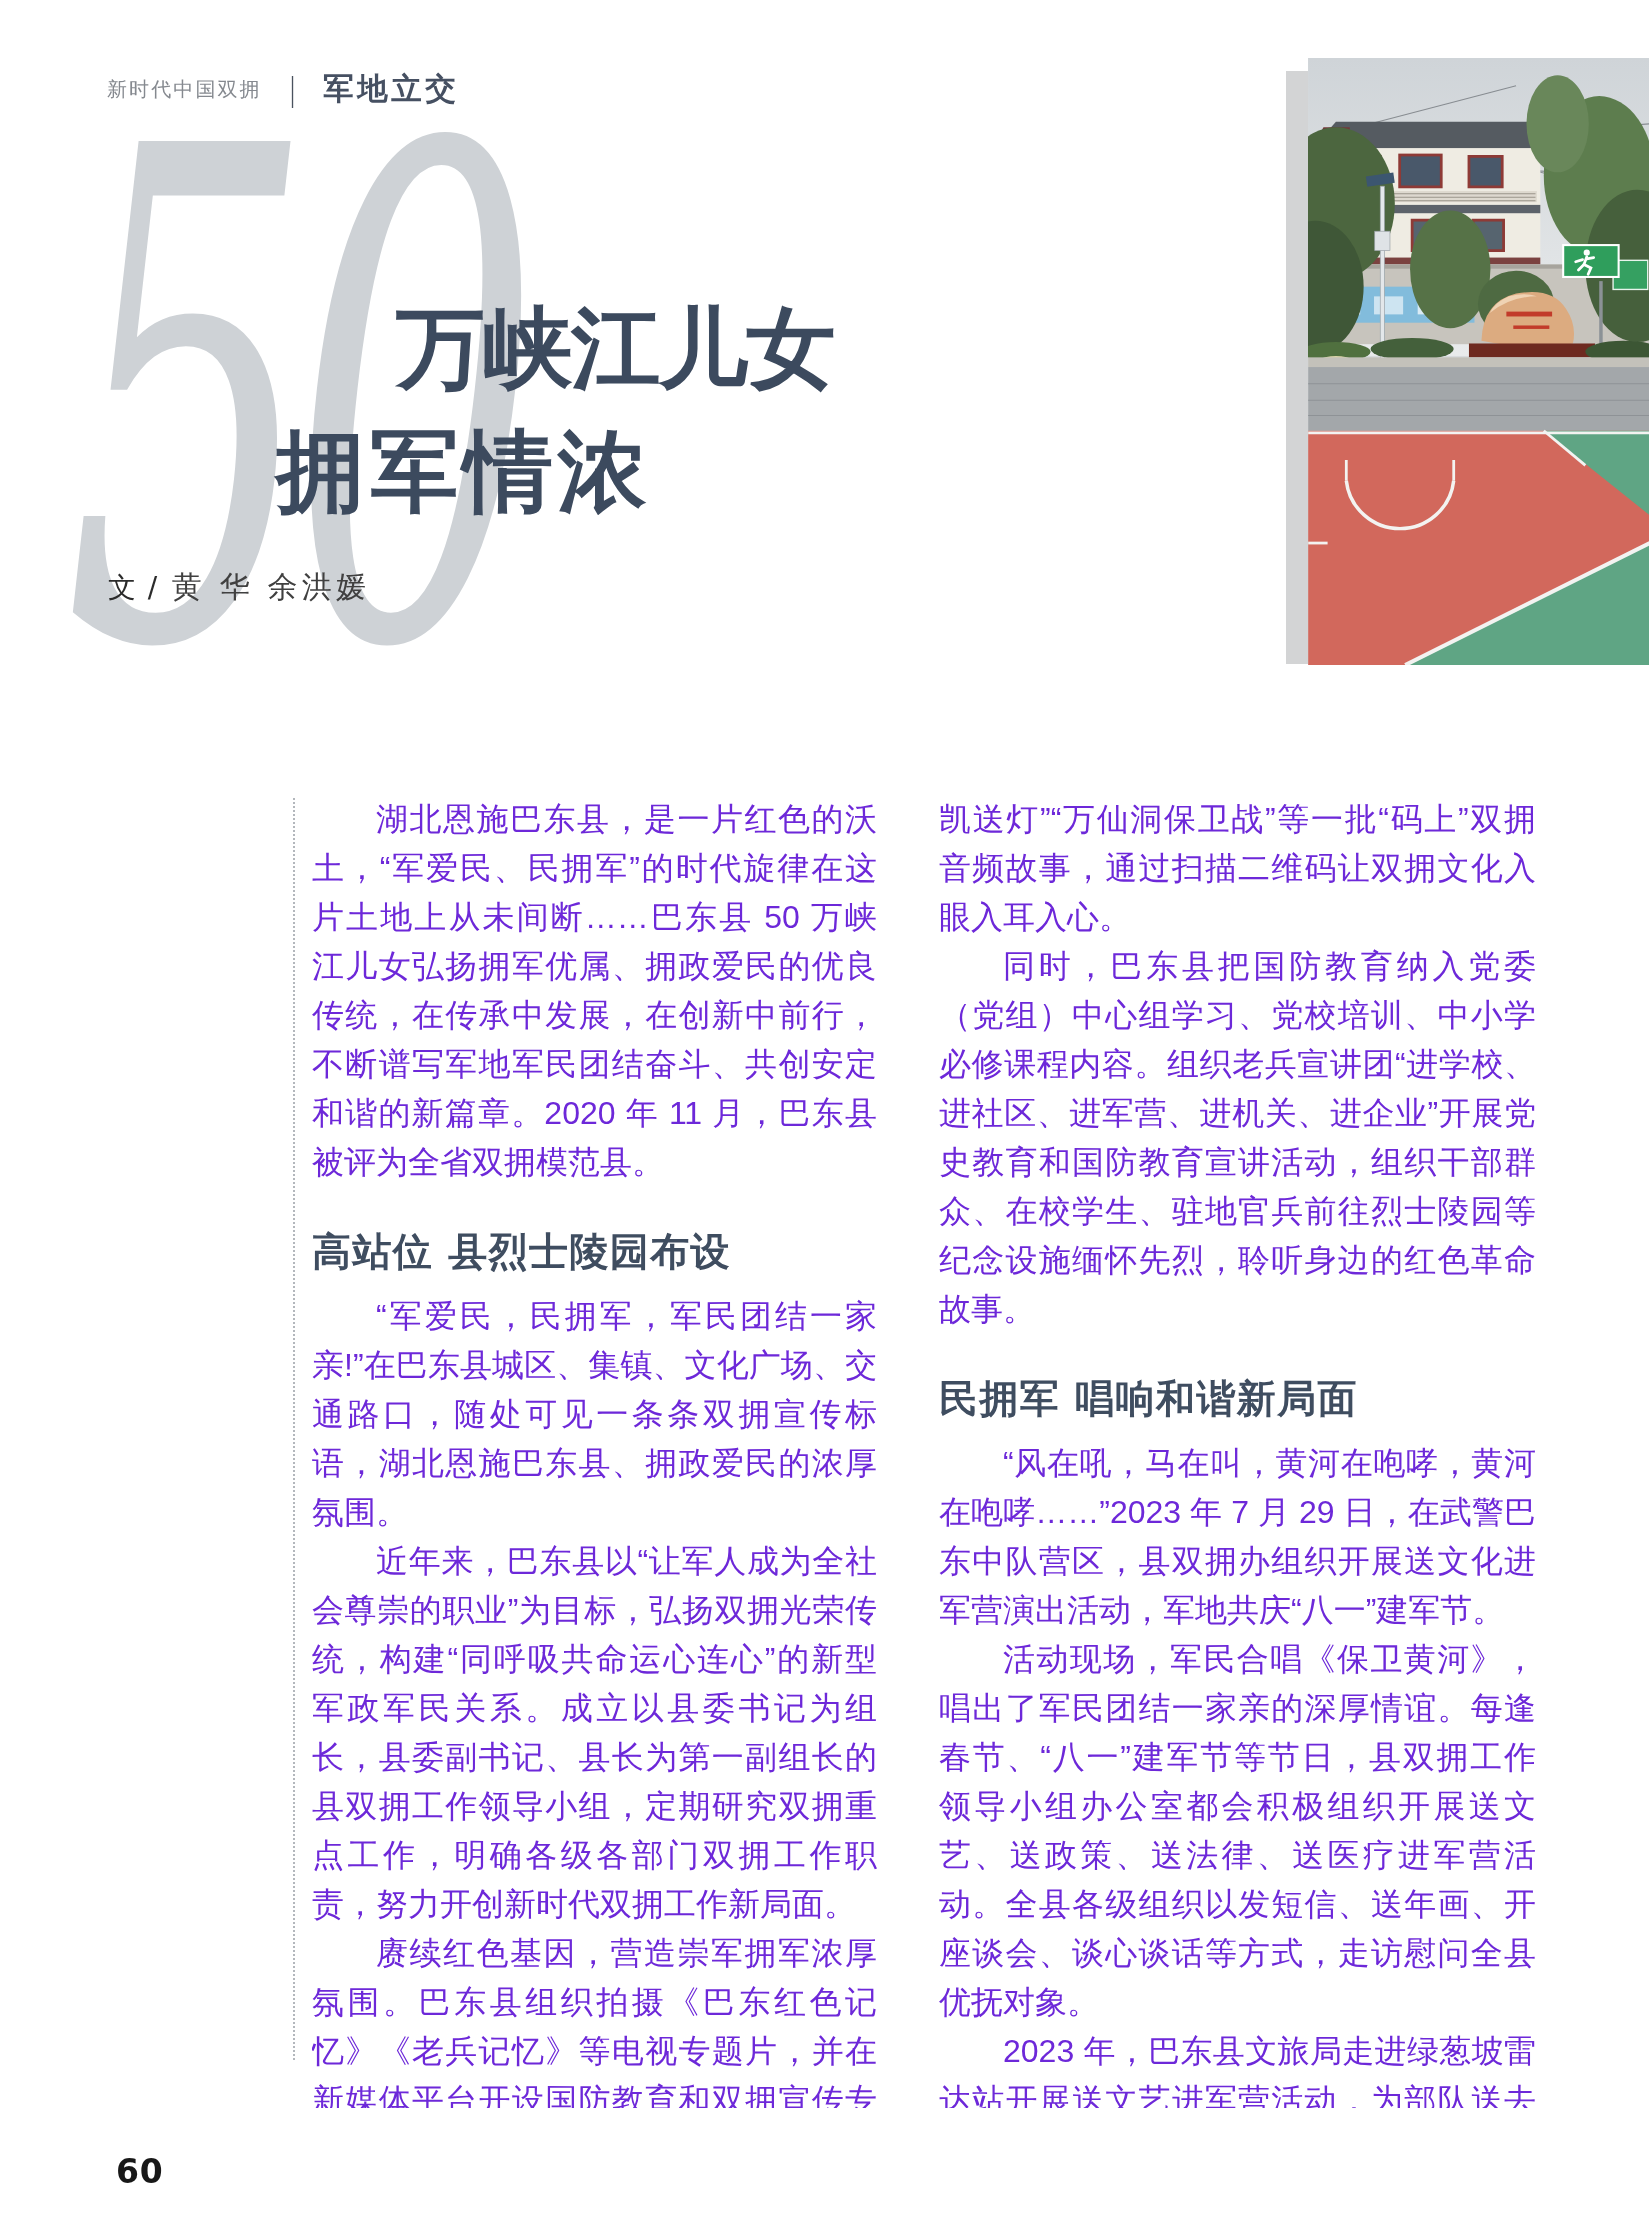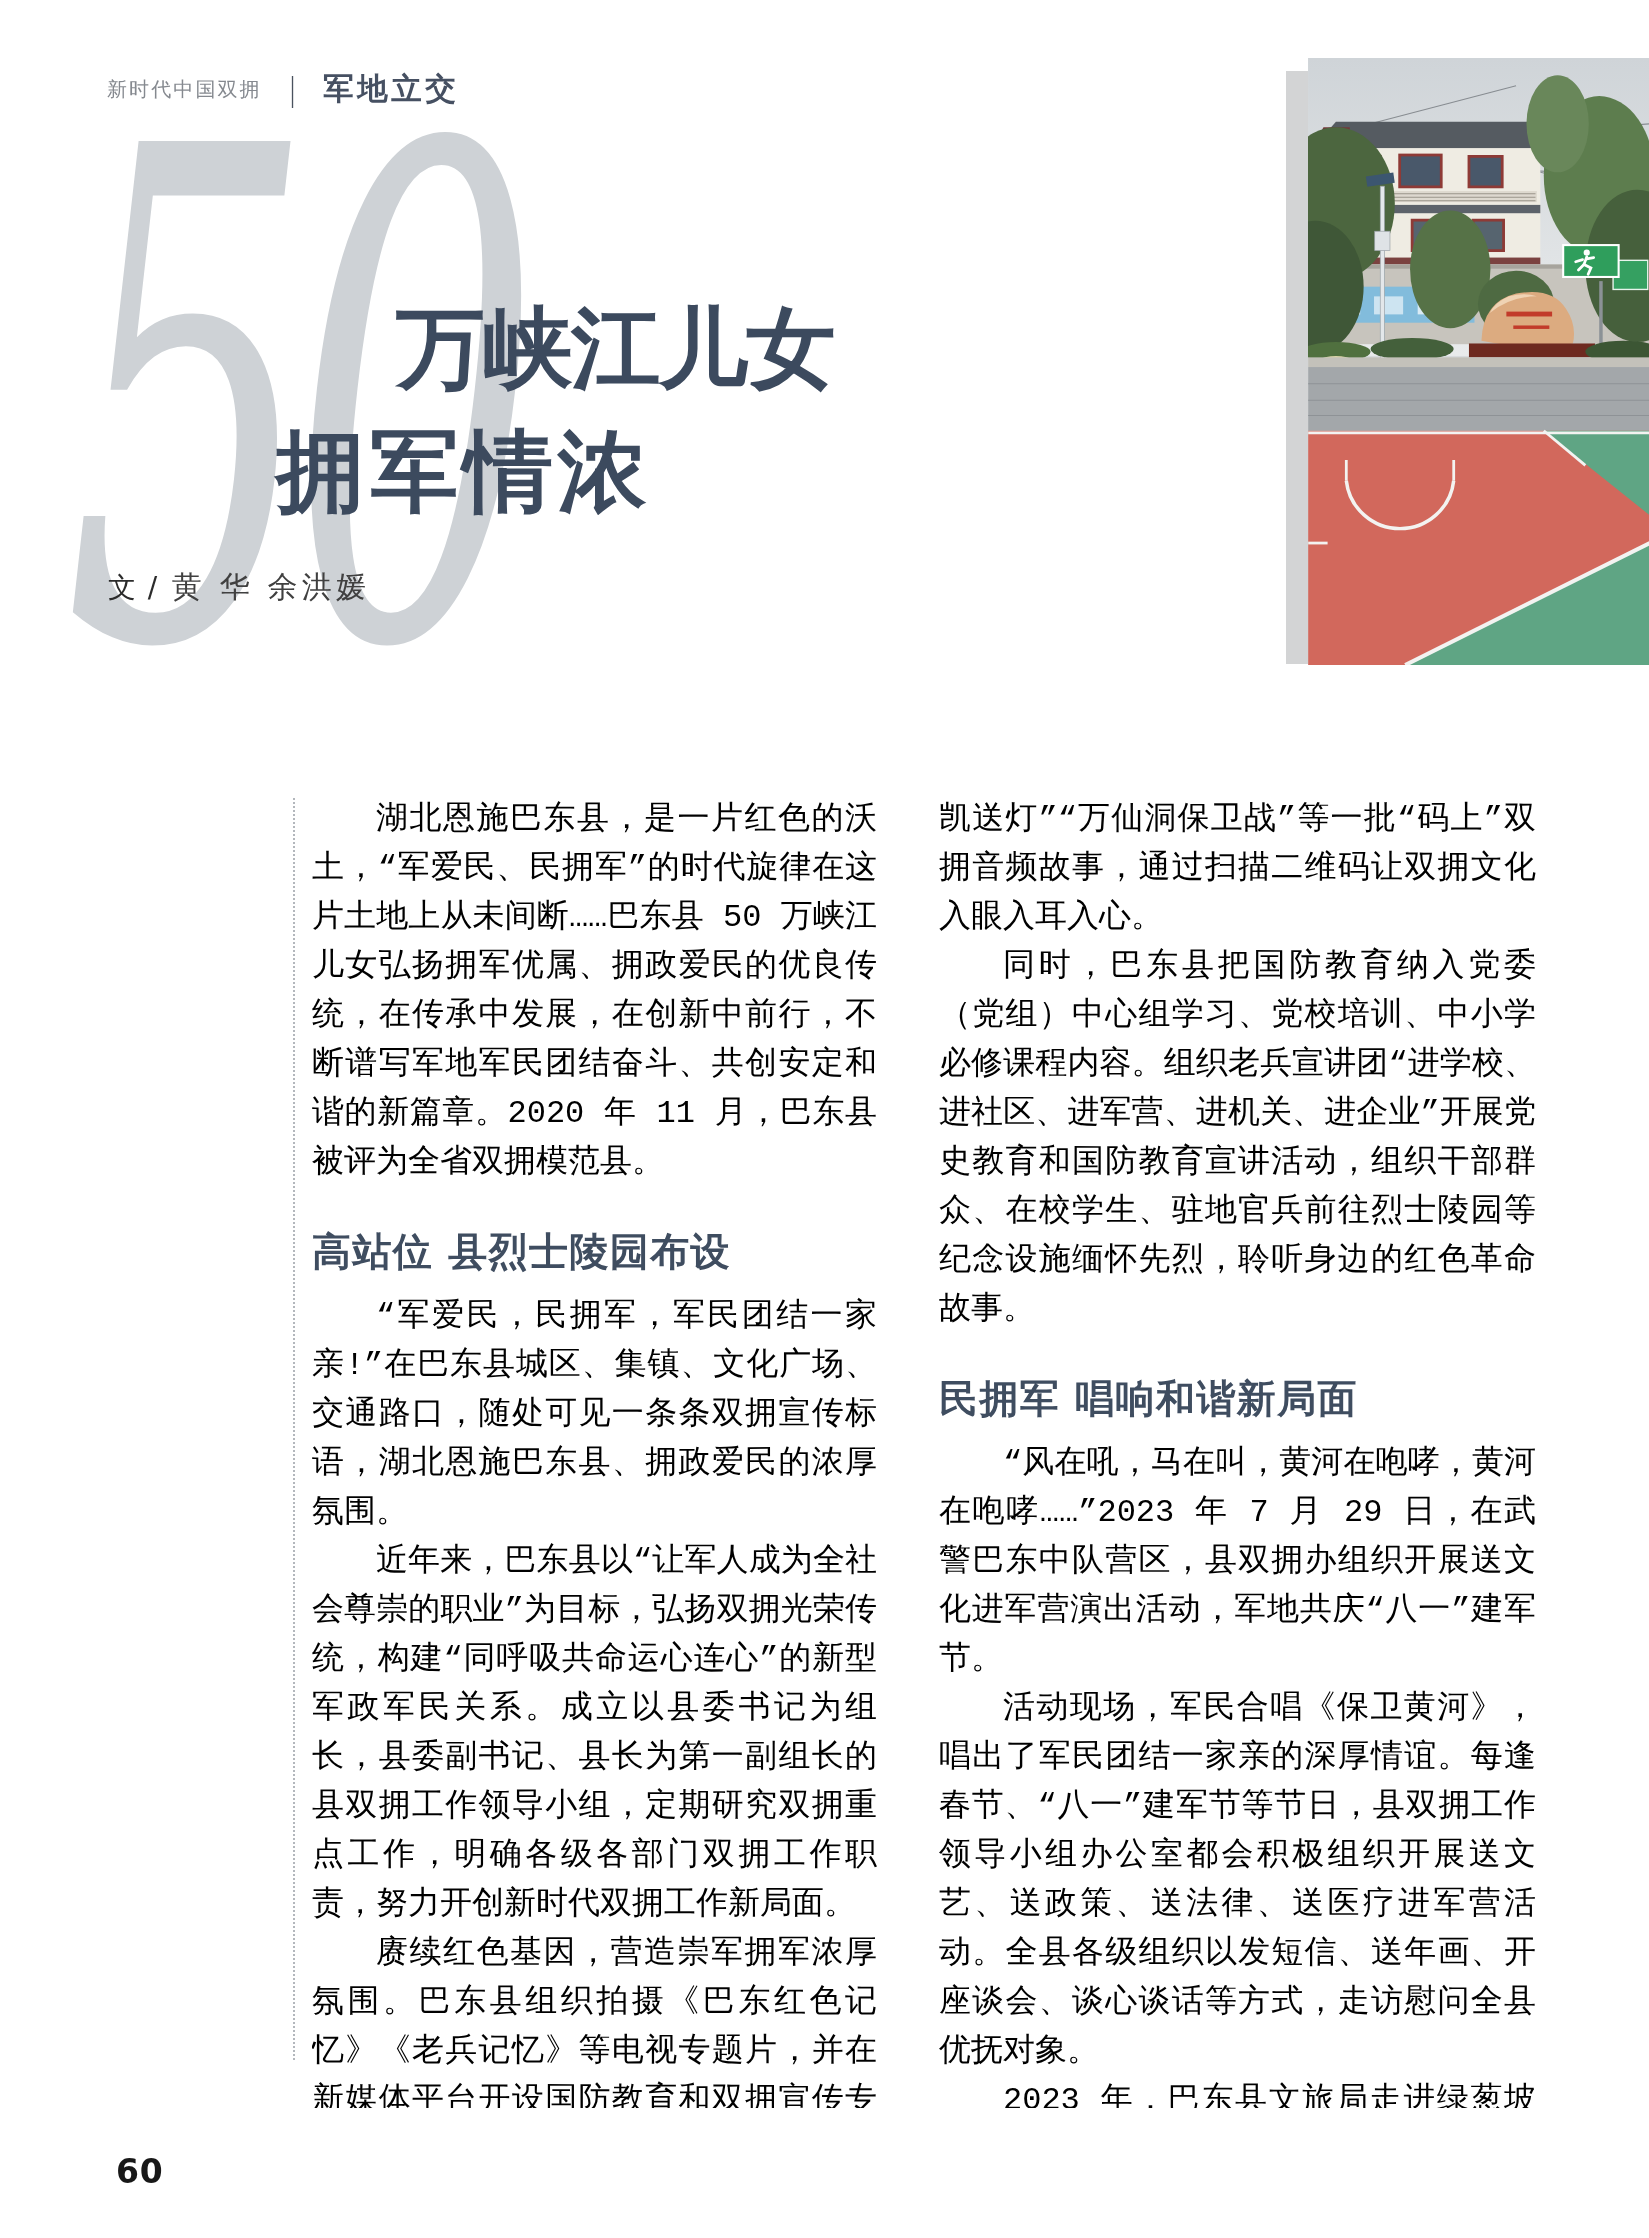--- a/index.html
+++ b/index.html
@@ -61,22 +61,22 @@
   .dotted-rule {
     position:absolute; left:293px; top:798px; height:1262px; width:0;
     border-left:2.1px dotted #b3b7bc;
   }
   .col {
     position:absolute; top:795px; height:1313px; overflow:hidden;
   }
   .col-left  { left:312px;  width:565px; }
   .col-right { left:939px; width:597px; }
   .col p {
-    margin:0; font-size:32px; line-height:49px; color:#000000;
-    text-align:justify; font-family:Liberation Mono, monospace;
+    margin:0; font-size:32px; line-height:49px; color:#6d28d9;
+    text-align:justify; font-family:Liberation Sans, sans-serif;
   }
   .col p.ind { text-indent:64px; }
   .col h2 {
     margin:43px 0 19.4px 0;
     font-family:"DejaVu Sans","Liberation Sans",sans-serif;
     font-size:39px; line-height:43px; color:#3f4d60;
     font-weight:700; letter-spacing:1.4px;
   }
   
   .page-number {

